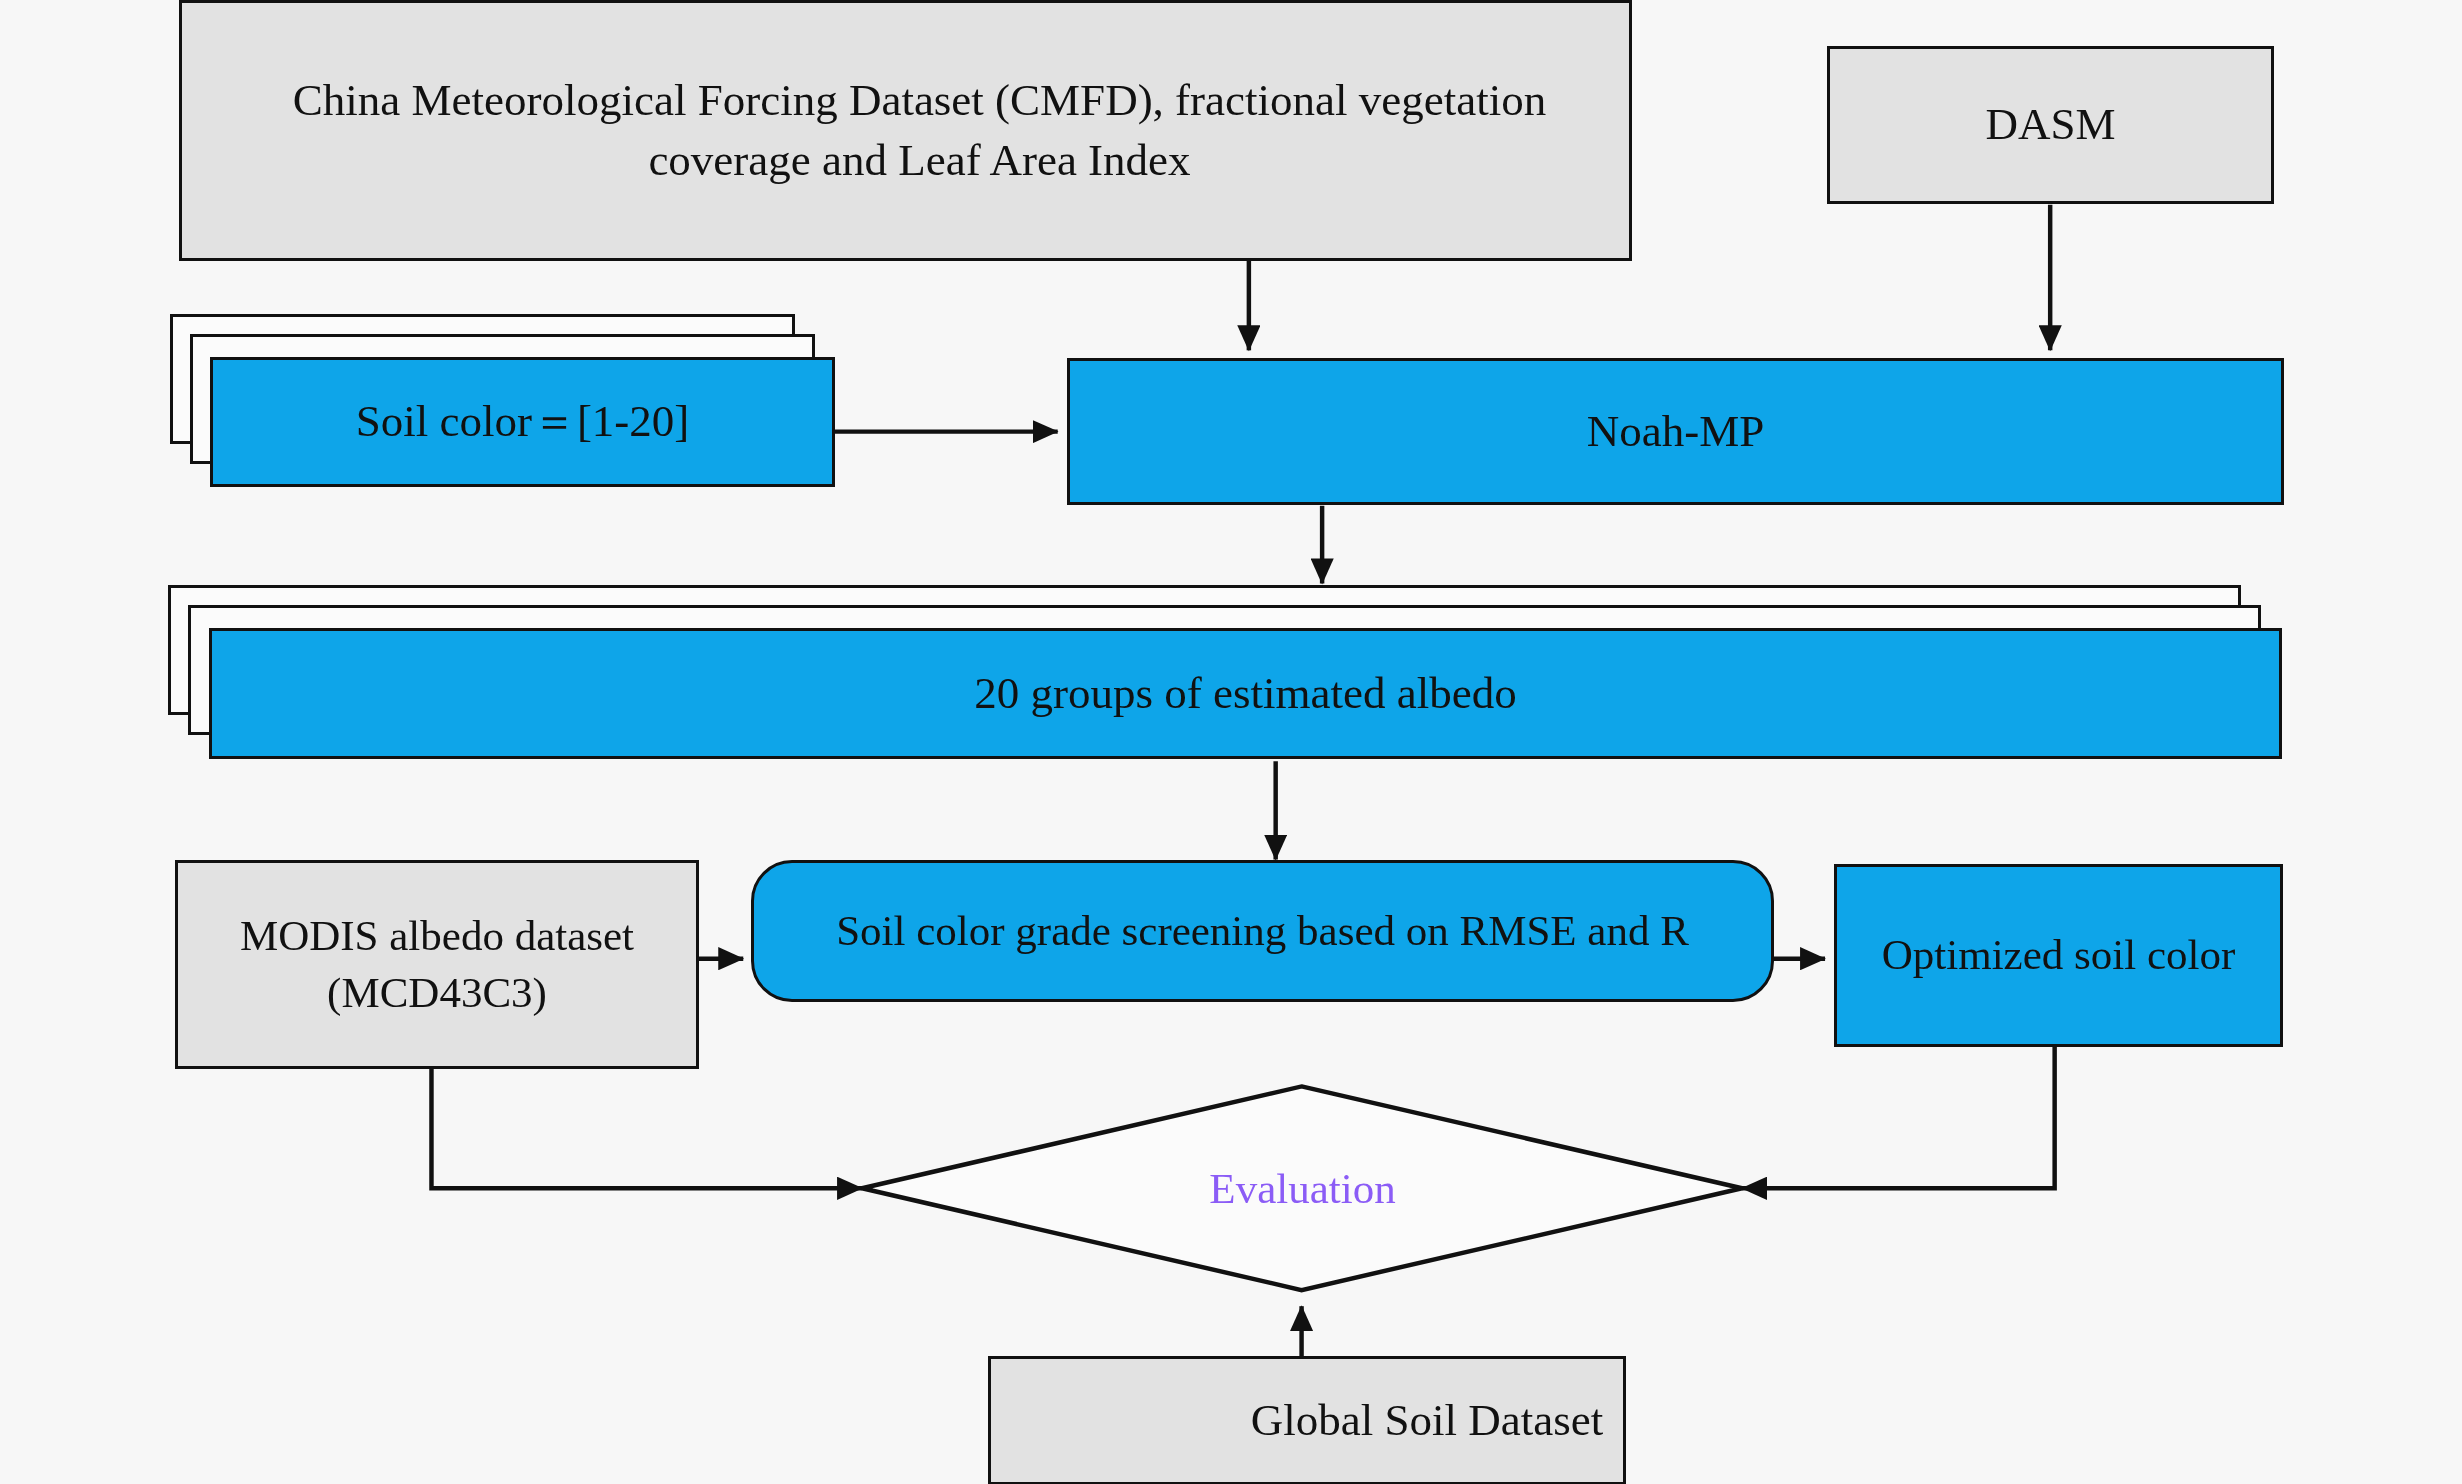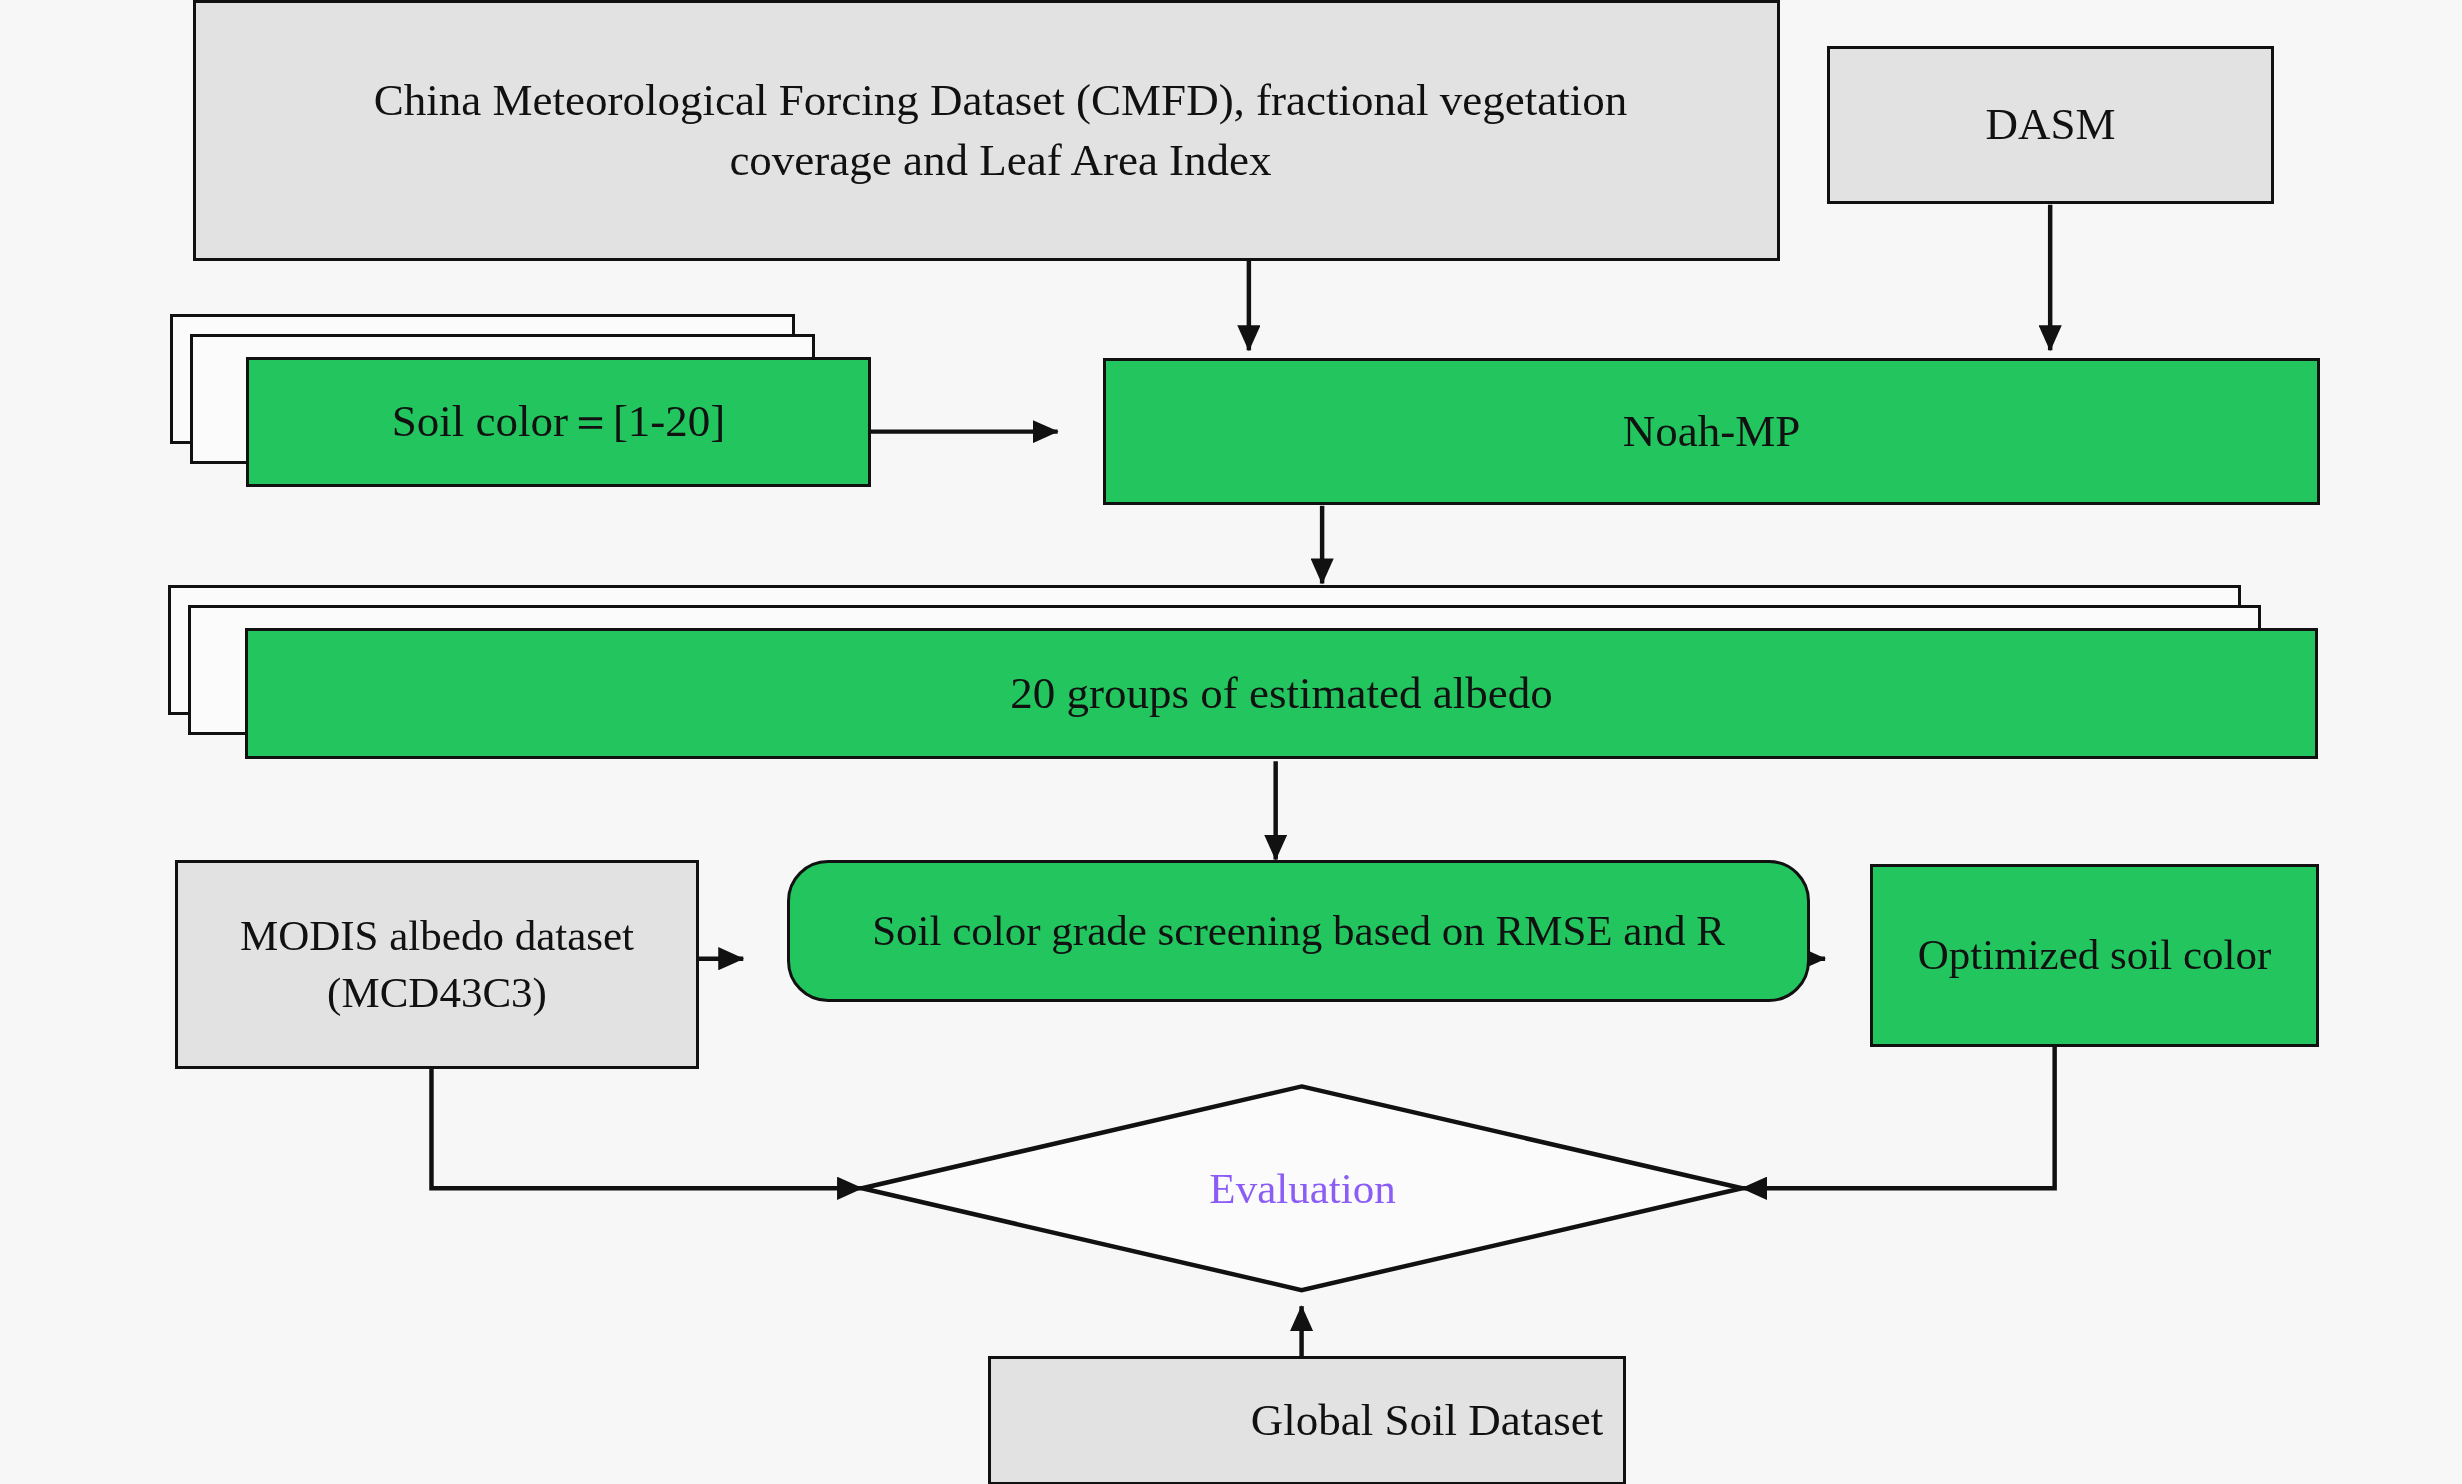--- a/index.html
+++ b/index.html
@@ -20,21 +20,21 @@
     box-sizing: border-box;
     border: 3.6px solid #111111;
     display: flex;
     align-items: center;
     justify-content: center;
     text-align: center;
     color: #111111;
     line-height: 1.32;
   }
   .filled  { background: #e2e2e2; }
-  .plain   { background: #22c55e; margin-left: 36px; }
+  .plain   { background: #0ea5e9; }
   .rounded { border-radius: 41px; }
   .stack-layer {
     position: absolute;
     box-sizing: border-box;
     border: 3.6px solid #111111;
     background: #fbfbfb;
   }
   .label {
     display: block;
     padding: 0 19.7px;
@@ -98,21 +98,21 @@
       <path d="M483,1196 L483,1330 L965,1330" marker-end="url(#arrowhead)"></path>
 
       <path d="M2300,1172 L2300,1330 L1950,1330" marker-end="url(#arrowhead)"></path>
 
       <line x1="1457" y1="1518" x2="1457" y2="1462" marker-end="url(#arrowhead)"></line>
     </g>
 
     <polygon points="1457,1216 1950,1330 1457,1444 965,1330" fill="#fbfbfb" stroke="#111111" stroke-width="5"></polygon>
   </svg>
 
-  <div class="node filled fs-50" style="left:193px; top:0px; width:1587px; height:261px;padding-left:28px;">
+  <div class="node filled fs-50" style="left:179px; top:0px; width:1453px; height:261px;padding-left:28px;">
     <span class="label">China Meteorological Forcing Dataset (CMFD), fractional vegetation
 coverage and Leaf Area Index</span>
   </div>
 
   <div class="node filled fs-50" style="left:1827px; top:46px; width:447px; height:158px;">
     <span class="label">DASM</span>
   </div>
 
   <div style="position:absolute; left:170px; top:314px; width:670px; height:197px;">
     <div class="stack-layer" style="left:0px; top:0px; width:625px; height:130px;"></div>

